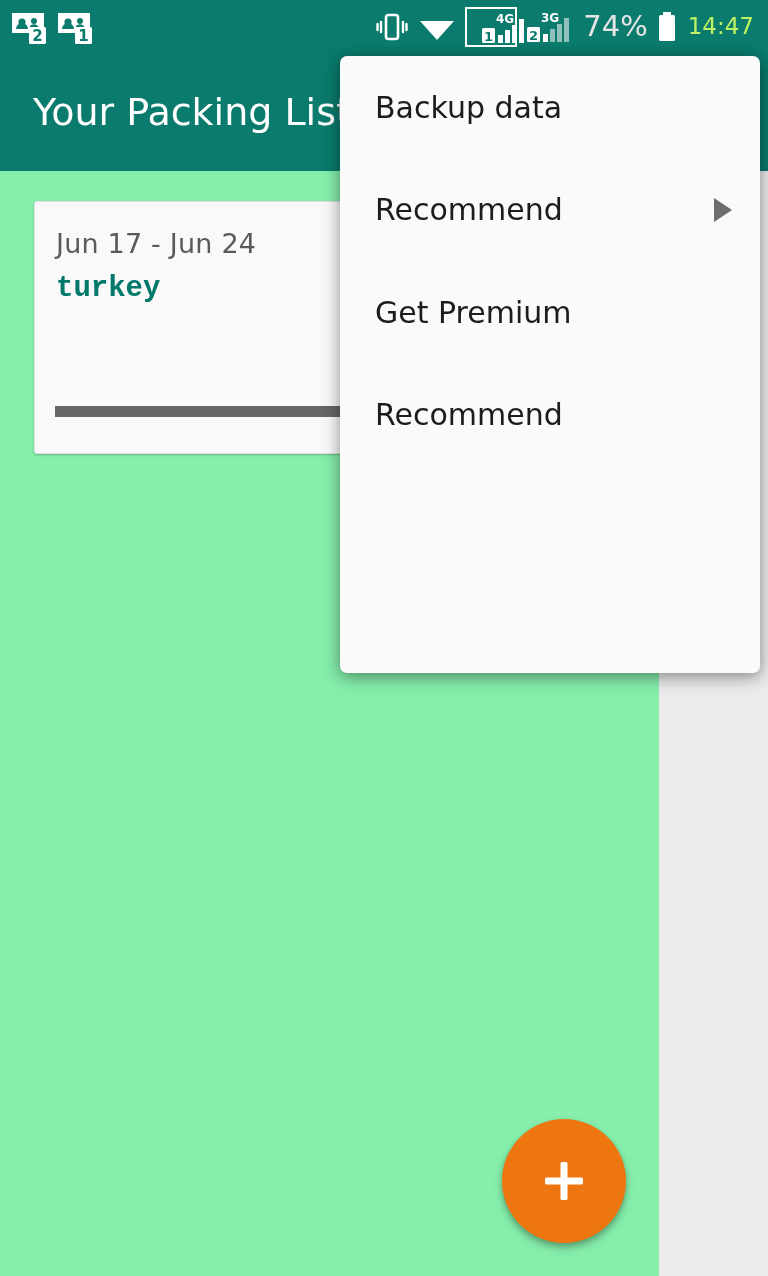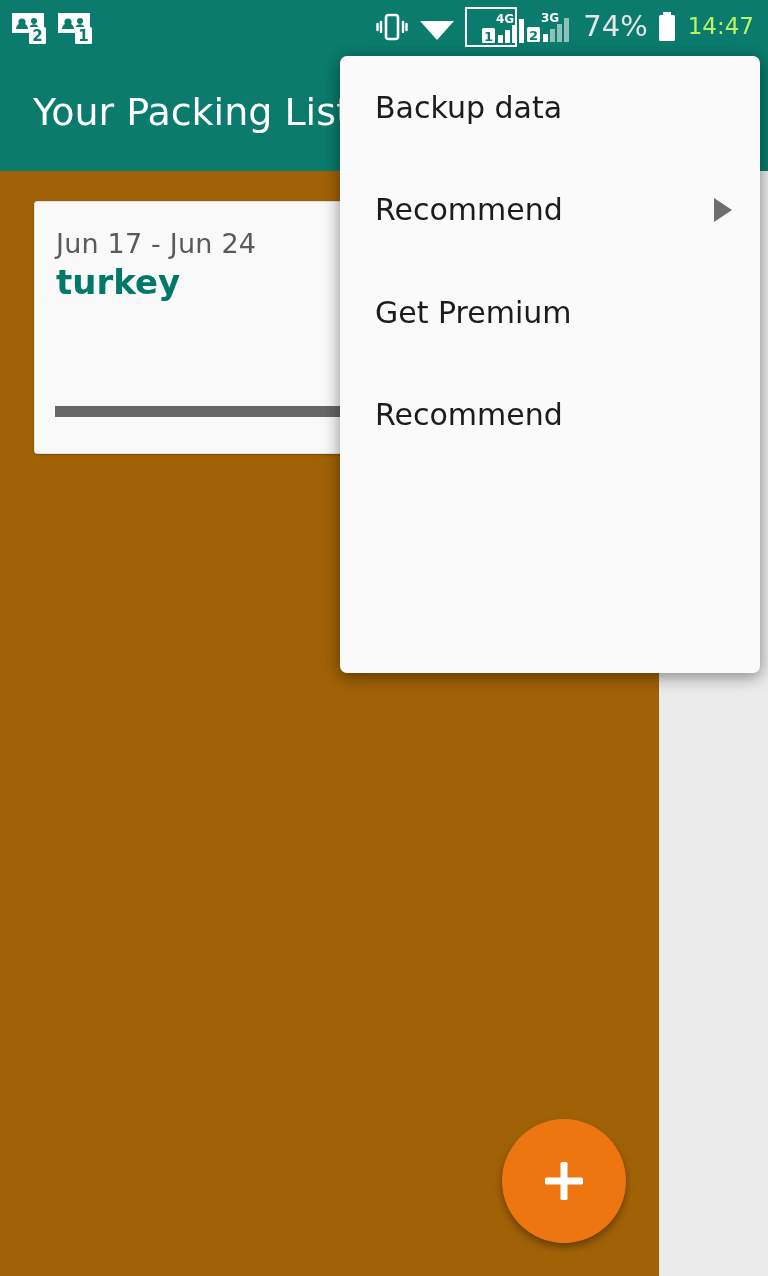--- a/index.html
+++ b/index.html
@@ -83,21 +83,21 @@
     font-weight: 400;
     white-space: nowrap;
   }
 
   
   .content {
     position: absolute;
     top: 171px; left: 0;
     width: 659px;
     height: 1105px;
-    background: #a16207;
+    background: #86efac;
     z-index: 5;
   }
 
   
   .trip-card {
     position: absolute;
     top: 30px;
     left: 34px;
     width: 585px;
     height: 253px;
@@ -107,25 +107,26 @@
     box-shadow: 0 1px 3px rgba(0,0,0,0.14), 0 1px 2px rgba(0,0,0,0.10);
     padding: 26px 0 0 21px;
   }
   .trip-dates {
     font-size: 27px;
     color: #5a5a5a;
     line-height: 1.15;
     letter-spacing: 0.2px;
   }
   .trip-name {
-    font-size: 34px;
+    font-size: 29px;
     font-weight: bold;
     color: #00786a;
-    margin-top: 4px;
+    margin-top: 13px;
     line-height: 1.15;
+    font-family: Liberation Mono, monospace;
   }
   .trip-progress-track {
     position: absolute;
     left: 20px;
     bottom: 36px;
     width: 545px;
     height: 11px;
     background: #f0f0f0;
   }
   .trip-progress-fill {

